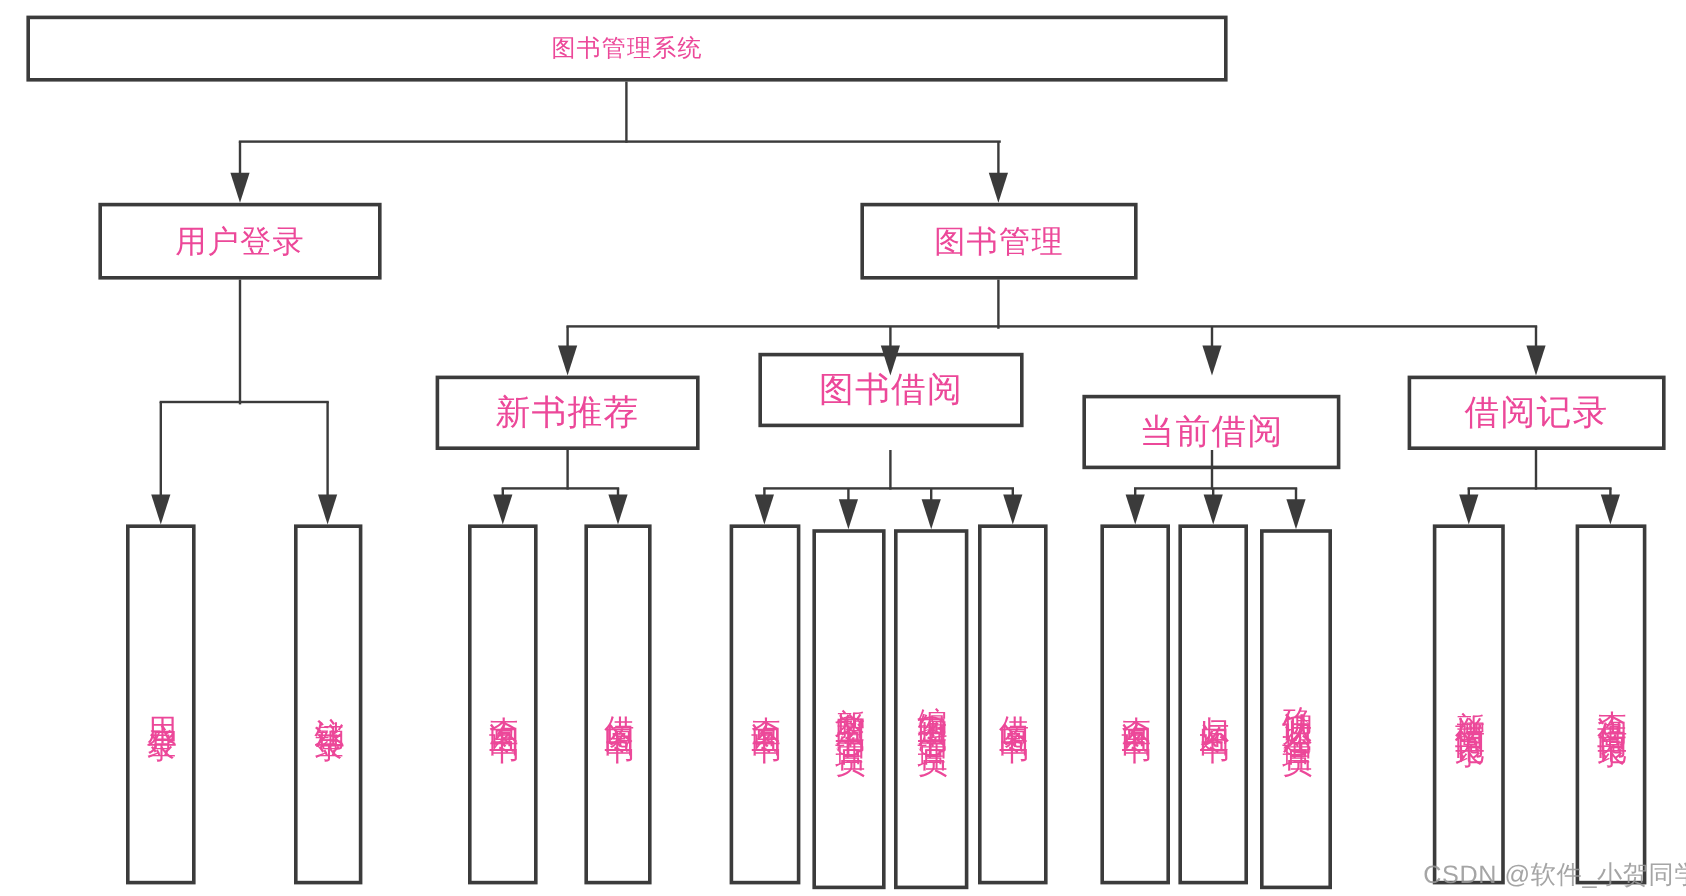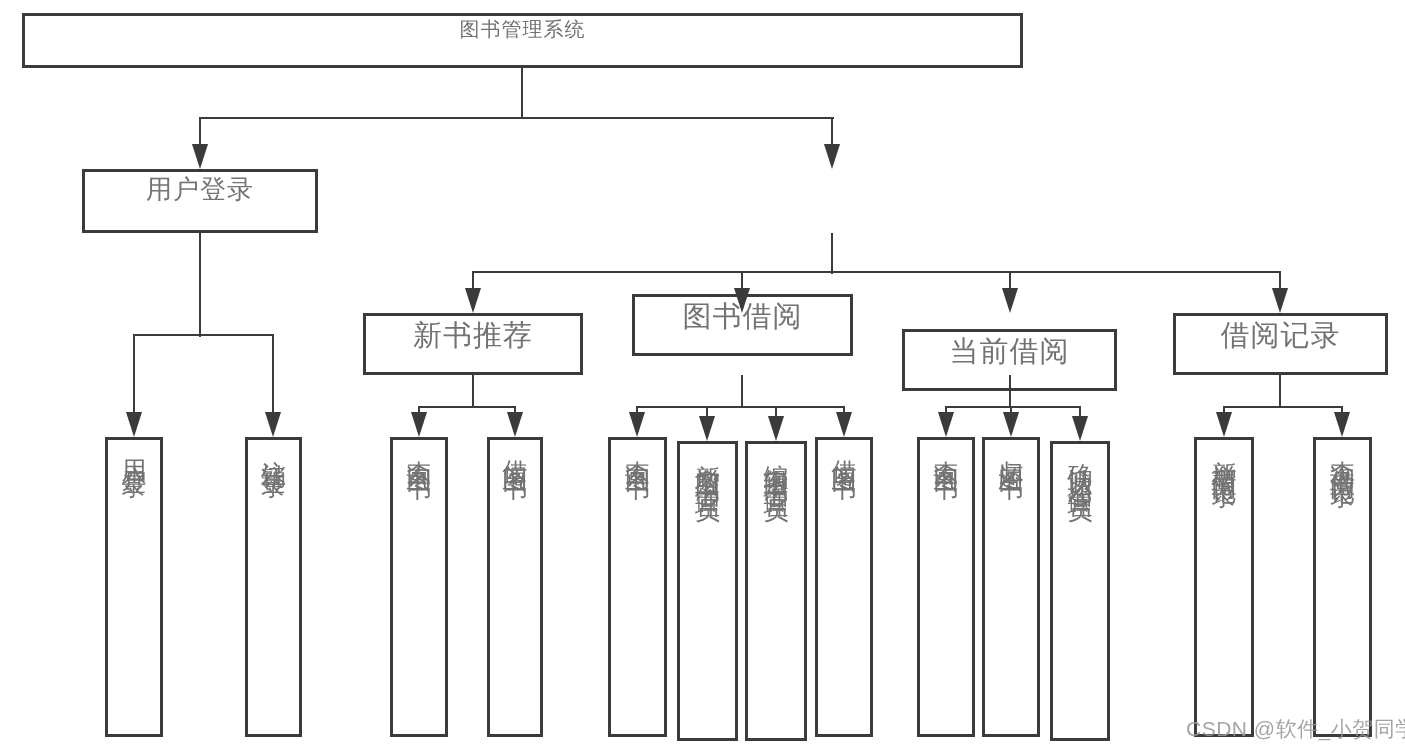--- a/index.html
+++ b/index.html
@@ -10,22 +10,23 @@
     font-family:"Liberation Sans", sans-serif;
     overflow:hidden;
   }
   
   .box{
     position:absolute;
     box-sizing:border-box;
     border:3px solid #3b3b3b;
     background:#ffffff;
     display:flex;
+    align-items:center;
     justify-content:center;
-    color:#737373;
+    color:#ec4899;
   }
   .hlabel{font-size:29px;letter-spacing:1px;white-space:nowrap;}
   #n-root .hlabel{font-size:20px;}
   #n-user-login .hlabel,#n-book-mgmt .hlabel{font-size:26px;}
   .vlabel{
     writing-mode:vertical-lr;
     font-size:25px;
     letter-spacing:5px;
     line-height:1;
     white-space:nowrap;
@@ -76,20 +77,23 @@
 
 <div class="canvas">
 
   <div class="box" id="n-root">
     <span class="hlabel">图书管理系统</span>
   </div>
 
   <div class="box" id="n-user-login">
     <span class="hlabel">用户登录</span>
   </div>
+  <div class="box" id="n-book-mgmt">
+    <span class="hlabel">图书管理</span>
+  </div>
 
   <div class="box" id="n-new-book-rec">
     <span class="hlabel">新书推荐</span>
   </div>
   <div class="box" id="n-book-borrow">
     <span class="hlabel">图书借阅</span>
   </div>
   <div class="box" id="n-current-borrow">
     <span class="hlabel">当前借阅</span>
   </div>

